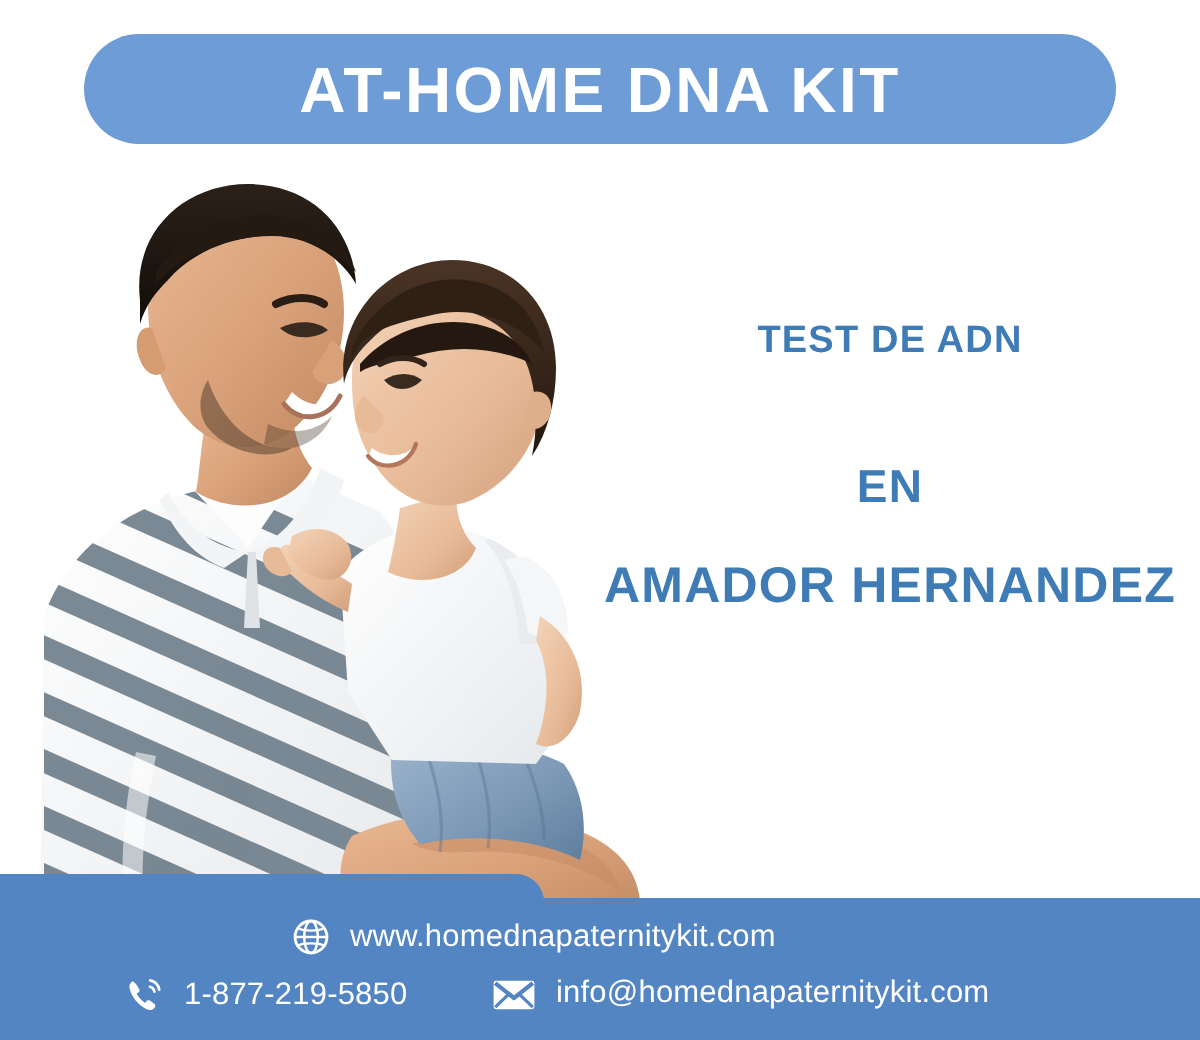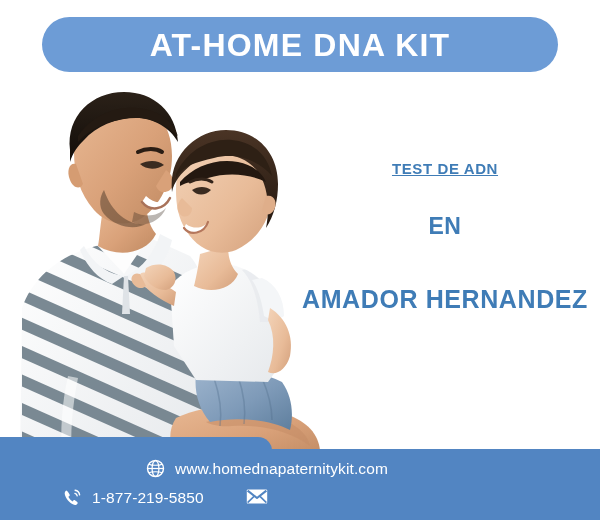--- a/index.html
+++ b/index.html
@@ -40,23 +40,23 @@
     left:300px;top:160px;
     width:290px;
     text-align:center;
     color:#3f7cb6;
   }
   .heading-block .line{
     font-weight:bold;
     letter-spacing:.6px;
     white-space:nowrap;
   }
-  .heading-block .l1{font-size:15px;text-decoration:underline;}
-  .heading-block .l2{font-size:23px;margin-top:36px;}
-  .heading-block .l3{font-size:25px;margin-top:45px;text-align:center;}
+  .heading-block .l1{font-size:19px;}
+  .heading-block .l2{font-size:23px;margin-top:48px;}
+  .heading-block .l3{font-size:25px;margin-top:22px;text-align:center;}
 
   
   .photo{
     position:absolute;
     left:0px;top:78px;
     width:320px;height:382px;
     overflow:hidden;
   }
   .photo svg{display:block;}
 
@@ -287,15 +287,16 @@
   </div>
 
   <div class="footer-row row-mail">
     <span class="ficon">
       <svg width="22" height="17" viewBox="0 0 22 17" xmlns="http://www.w3.org/2000/svg" aria-hidden="true">
         <rect x="0.8" y="1.4" width="20.4" height="14.2" rx="1.2" fill="#ffffff"></rect>
         <path d="M1.6 2.6 L11 10 L20.4 2.6" fill="none" stroke="#5285c2" stroke-width="2.1" stroke-linejoin="round"></path>
         <path d="M1.6 14.6 L8 8.4 M20.4 14.6 L14 8.4" fill="none" stroke="#5285c2" stroke-width="1.6"></path>
       </svg>
     </span>
+    <span class="ftxt">info@homednapaternitykit.com</span>
   </div>
 
 </div>
 
 </body></html>

